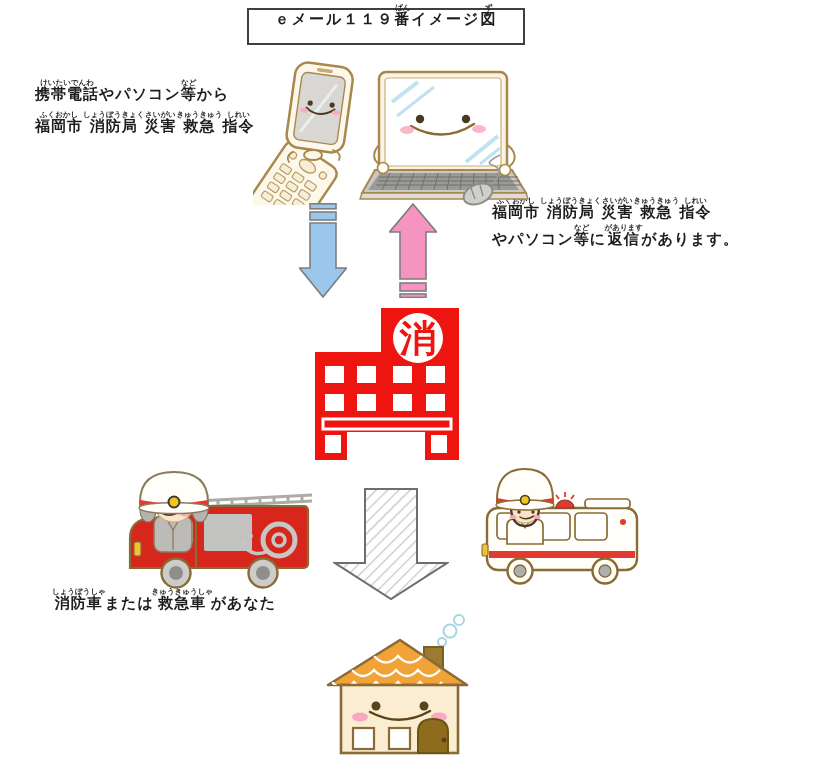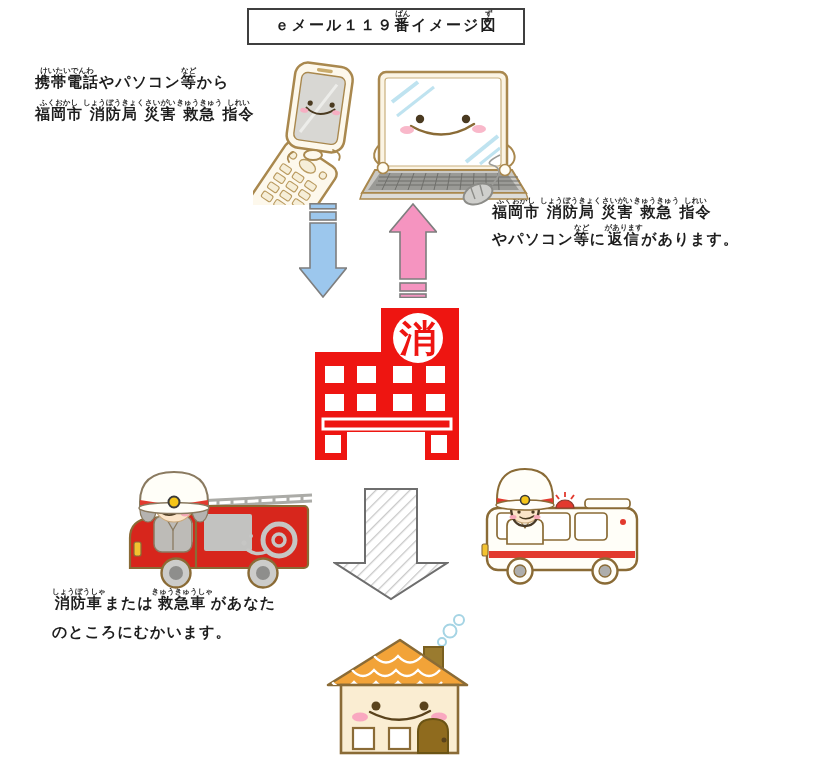--- a/index.html
+++ b/index.html
@@ -1,54 +1,53 @@
 <!DOCTYPE html>
 <html><head>
 <meta charset="utf-8">
 <style>
   html,body{margin:0;padding:0;background:#fff;}
   #canvas{position:relative;width:835px;height:781px;background:#ffffff;
           font-family:"Liberation Sans","DejaVu Sans",sans-serif;overflow:hidden;}
   .abs{position:absolute;}
   .title-box{left:247px;top:8px;width:278px;height:37px;border:2px solid #3f3f3f;
-             box-sizing:border-box;display:flex;align-items:flex-start;justify-content:center;
-             padding-bottom:4px;background:#fff;}
+             box-sizing:border-box;display:flex;align-items:flex-end;justify-content:center;
+             padding-bottom:16px;background:#fff;}
   .title-text{font-size:15px;font-weight:700;letter-spacing:2px;color:#1d1d1d;
               white-space:nowrap;line-height:1.05;}
   .jp-block{color:#1d1d1d;font-weight:700;font-size:15px;letter-spacing:1px;}
   .jp-line{white-space:nowrap;overflow:visible;}
   .pitch32 .jp-line{height:32px;line-height:36px;}
   .pitch28 .jp-line{height:27px;line-height:31px;}
   .pitch29 .jp-line{height:29px;line-height:33px;}
   ruby{ruby-align:center;}
   rt{font-size:7.5px;font-weight:700;letter-spacing:0;color:#2a2a2a;}
   svg{display:block;}
 </style>
 </head>
 <body>
 
 <div id="canvas">
 
   <div class="abs title-box">
     <div class="title-text">ｅメール１１９<ruby>番<rt>ばん</rt></ruby>イメージ<ruby>図<rt>ず</rt></ruby></div>
   </div>
 
-  <div class="abs jp-block pitch32" style="left:35px;top:64px;">
+  <div class="abs jp-block pitch32" style="left:35px;top:76px;">
     <div class="jp-line"><ruby>携帯電話<rt>けいたいでんわ</rt></ruby>やパソコン<ruby>等<rt>など</rt></ruby>から</div>
     <div class="jp-line"><ruby>福岡市<rt>ふくおかし</rt></ruby><ruby>消防局<rt>しょうぼうきょく</rt></ruby><ruby>災害<rt>さいがい</rt></ruby><ruby>救急<rt>きゅうきゅう</rt></ruby><ruby>指令<rt>しれい</rt></ruby></div>
   </div>
 
   <div class="abs jp-block pitch28" style="left:492px;top:196px;">
     <div class="jp-line"><ruby>福岡市<rt>ふくおかし</rt></ruby><ruby>消防局<rt>しょうぼうきょく</rt></ruby><ruby>災害<rt>さいがい</rt></ruby><ruby>救急<rt>きゅうきゅう</rt></ruby><ruby>指令<rt>しれい</rt></ruby></div>
     <div class="jp-line">やパソコン<ruby>等<rt>など</rt></ruby>に<ruby>返信<rt>があります</rt></ruby>があります。</div>
   </div>
 
   <div class="abs jp-block pitch29" style="left:52px;top:586px;">
     <div class="jp-line"><ruby>消防車<rt>しょうぼうしゃ</rt></ruby>または<ruby>救急車<rt>きゅうきゅうしゃ</rt></ruby>があなた</div>
-    <div class="jp-line">のところにむかいます。</div>
   </div>
 
   <svg class="abs" style="left:253px;top:60px;" width="115" height="145" viewBox="0 0 115 145">
 
     <g transform="rotate(34 60 98)">
       <rect x="30" y="94" width="60" height="92" rx="9" fill="#FDF8EC" stroke="#A9884E" stroke-width="2.5"></rect>
       <ellipse cx="60" cy="108" rx="9" ry="5.5" fill="#F6EED8" stroke="#B99A5F" stroke-width="1.3"></ellipse>
       <circle cx="42" cy="107" r="3.5" fill="#F6EED8" stroke="#B99A5F" stroke-width="1.2"></circle>
       <circle cx="78" cy="107" r="3.5" fill="#F6EED8" stroke="#B99A5F" stroke-width="1.2"></circle>
       <g fill="#F6EED8" stroke="#B99A5F" stroke-width="1.1">

